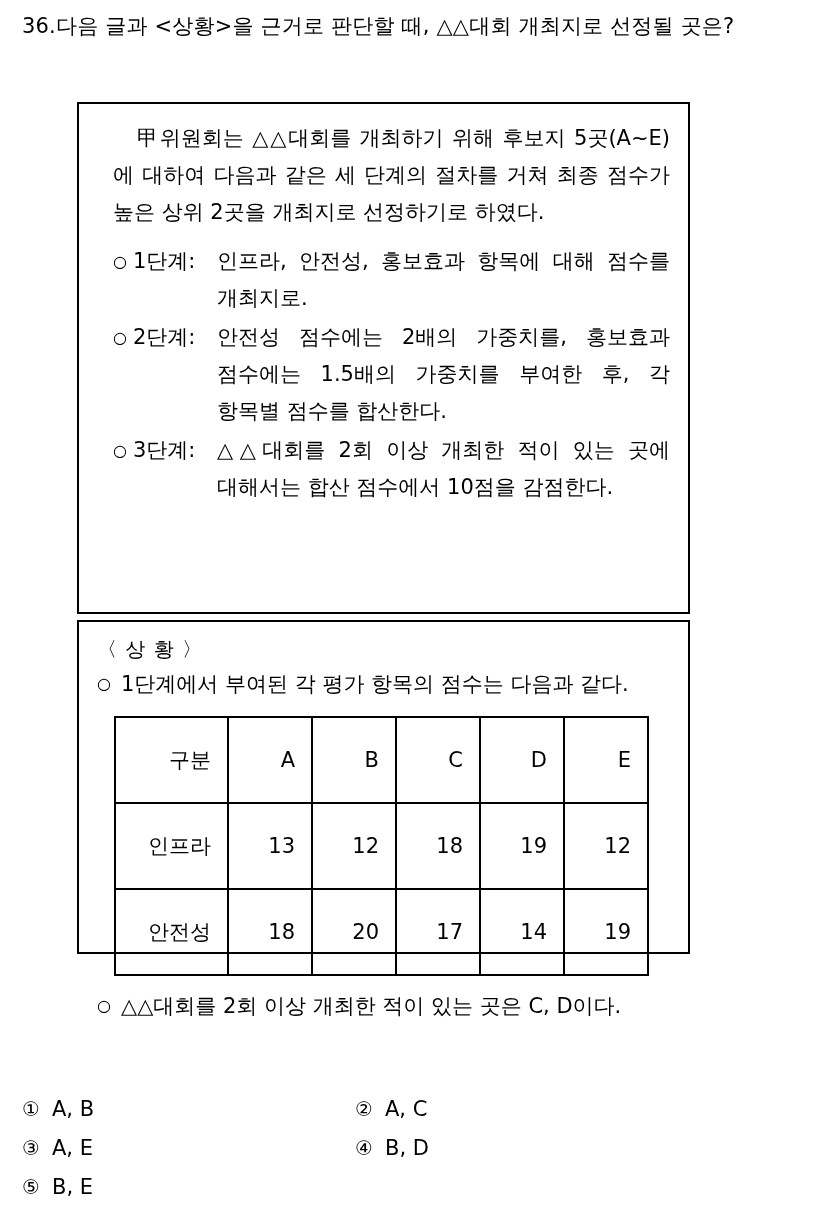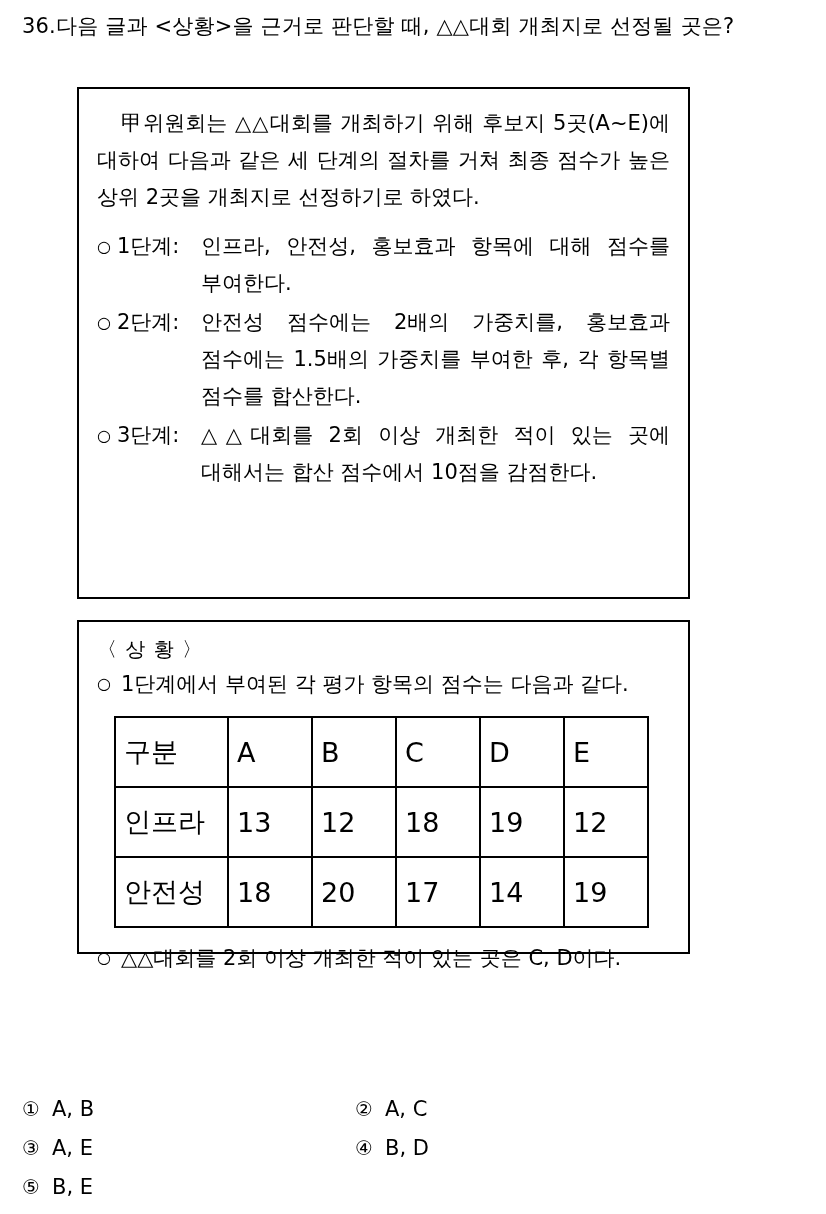--- a/index.html
+++ b/index.html
@@ -44,24 +44,24 @@
   
   .framed {
     position: absolute;
     border: 2px solid #000000;
     box-sizing: border-box;
     background: #ffffff;
   }
 
   #passage-box {
     left: 77px;
-    top: 87px;
+    top: 102px;
     width: 613px;
     height: 512px;
-    padding: 16px 18px 10px 18px;
+    padding: 16px 18px 10px 34px;
   }
 
   #situation-box {
     left: 77px;
     top: 620px;
     width: 613px;
     height: 334px;
     padding: 12px 18px 10px 18px;
   }
 
@@ -137,25 +137,25 @@
   .score-table {
     border-collapse: collapse;
     margin: 14px 0 12px 17px;
     width: 533px;
     table-layout: fixed;
   }
   .score-table th,
   .score-table td {
     border: 2px solid #000000;
     height: 52px;
-    text-align: left;
+    text-align: right;
     vertical-align: middle;
-    font-size: 27px;
+    font-size: 21px;
     font-weight: normal;
-    padding: 8px;
+    padding: 16px;
   }
   .score-table col.c-head { width: 113px; }
   .score-table col.c-val  { width: 84px; }
 
   
   #choices {
     position: absolute;
     left: 22px;
     top: 1094px;
     width: 700px;
@@ -190,21 +190,21 @@
 
 <div class="framed" id="passage-box">
 
   <p class="para">甲위원회는 △△대회를 개최하기 위해 후보지 5곳(A~E)에 대하여 다음과 같은 세 단계의 절차를 거쳐 최종 점수가 높은 상위 2곳을 개최지로 선정하기로 하였다.</p>
 
   <ul class="steps">
 
     <li class="step">
       <span class="step-marker">○</span>
       <span class="step-label">1단계:</span>
-      <span class="step-body">인프라, 안전성, 홍보효과 항목에 대해 점수를 부여한다.</span>
+      <span class="step-body">인프라, 안전성, 홍보효과 항목에 대해 점수를 개최지로.</span>
     </li>
 
     <li class="step">
       <span class="step-marker">○</span>
       <span class="step-label">2단계:</span>
       <span class="step-body">안전성 점수에는 2배의 가중치를, 홍보효과 점수에는 1.5배의 가중치를 부여한 후, 각 항목별 점수를 합산한다.</span>
     </li>
 
     <li class="step">
       <span class="step-marker">○</span>

